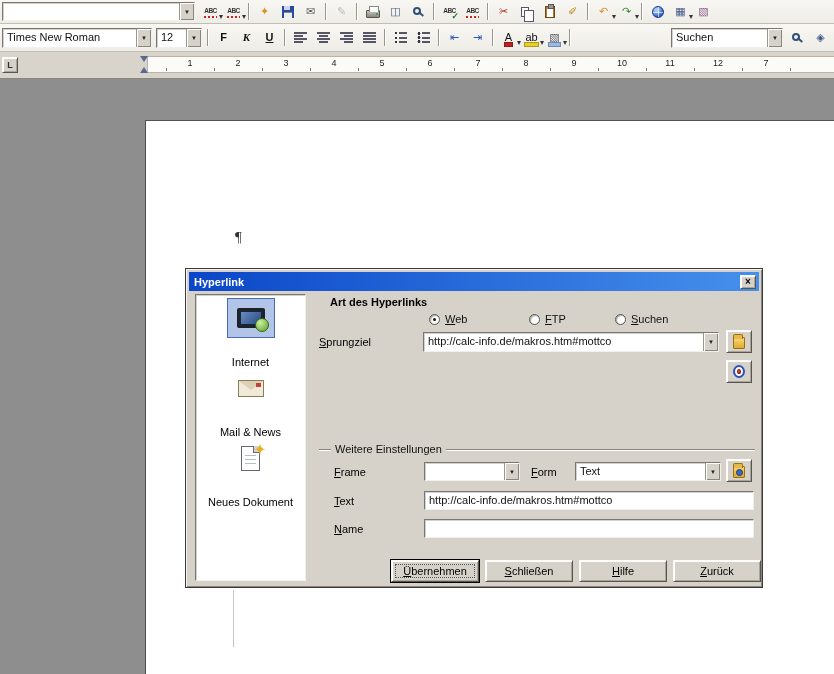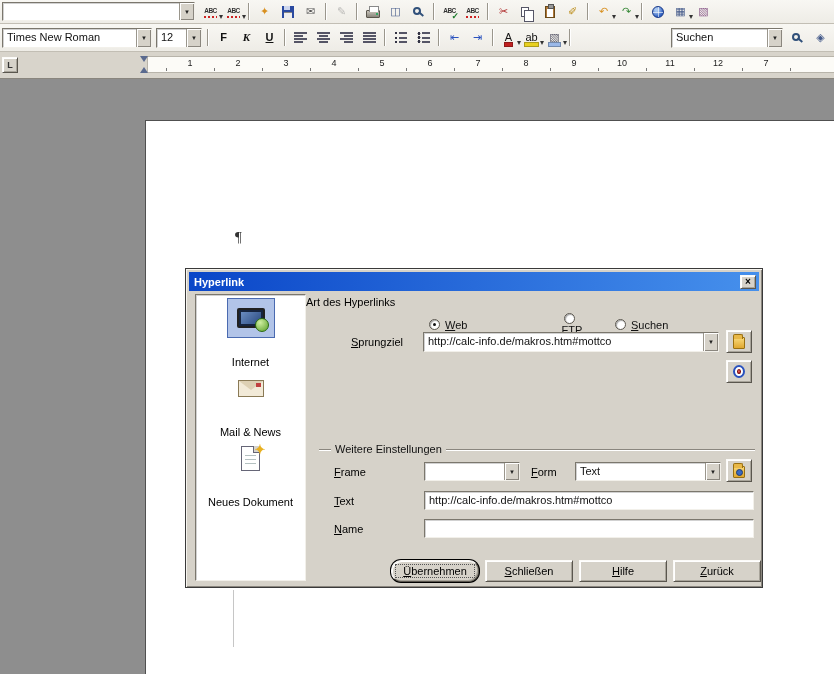--- a/index.html
+++ b/index.html
@@ -146,39 +146,39 @@
   .ovl-refresh::before{content:"↻";color:#2e8b2e;font-size:14px;}
   .ovl-star::before{content:"✦";color:#e8b020;font-size:13px;}
   .cat-doc .ovl{left:7px;bottom:6px;}
   .cat-new .ovl{right:8px;top:4px;}
   .dlg-label{position:absolute;font-size:11px;color:#000;white-space:nowrap;}
   .mn{display:inline-block;}
   .mn::first-letter{text-decoration:underline;}
   .radiorow{position:absolute;left:243px;top:44px;display:flex;align-items:center;}
   .radio-item{display:flex;align-items:center;}
   .radio-item:nth-child(1){width:100px;}
-  .radio-item:nth-child(2){width:86px;flex-direction:column;}
+  .radio-item:nth-child(2){width:86px;}
   .radio{width:11px;height:11px;border-radius:50%;background:#fff;border:1px solid #5a564e;
          box-shadow:inset 1px 1px 1px rgba(0,0,0,.35);margin-right:5px;position:relative;flex:0 0 auto;}
   .radio-item.selected .radio::after{content:"";position:absolute;inset:3px;border-radius:50%;background:#111;}
   .toolbtn{position:absolute;width:26px;height:23px;display:flex;align-items:center;justify-content:center;}
   .ic-folder{width:17px;height:12px;background:linear-gradient(#f8d878,#e0a830);border:1px solid #9a7010;border-radius:1px;position:relative;margin-top:3px;}
   .ic-folder::before{content:"";position:absolute;left:-1px;top:-4px;width:8px;height:4px;background:#e8b848;
                      border:1px solid #9a7010;border-bottom:none;border-radius:2px 2px 0 0;}
   .ic-folder.ev::after{content:"";position:absolute;right:1px;bottom:1px;width:5px;height:5px;border-radius:50%;
                        background:#3a6ac0;border:1px solid #203a70;}
   .ic-target{width:13px;height:13px;border-radius:50%;border:2px solid #2a52be;background:#fff;position:relative;}
   .ic-target::after{content:"";position:absolute;inset:2px;border-radius:50%;border:1px solid #700;
                     background:radial-gradient(circle at 35% 30%,#f08080,#b01010);}
   .etch{position:absolute;height:0;border-top:1px solid #8a867e;border-bottom:1px solid #fff;}
   .grouplabel{position:absolute;font-size:11px;background:var(--face,#d6d2c9);padding:0 4px;}
   .btnrow{position:absolute;left:205px;top:291px;display:flex;gap:6px;}
   .btn{width:88px;height:22px;font-size:11px;font-family:"Liberation Sans",sans-serif;position:relative;
        display:flex;align-items:center;justify-content:center;cursor:default;padding:0;}
-  .btn.default{box-shadow:0 0 0 1px #000,inset 1px 1px 0 #fff,inset -1px -1px 0 #a8a49a;border-radius:10px;}
+  .btn.default{box-shadow:0 0 0 1px #000,inset 1px 1px 0 #fff,inset -1px -1px 0 #a8a49a;}
   .btn.default::after{content:"";position:absolute;inset:3px;border:1px dotted #555;}
 </style>
 </head>
 <body>
 
 <div id="root">
 
   <div id="tb1" class="toolbar">
     <div class="combo" style="width:193px;height:19px;margin-right:4px;">
       <span class="val"></span>
@@ -381,38 +381,38 @@
       </div>
       <div class="cat-item cat-new">
         <span class="cat-icon">
             <span class="ic-docsheet"></span>
             <span class="ovl ovl-star"></span>
           </span>
         <span class="cat-label">Neues Dokument</span>
       </div>
     </div>
 
-    <span class="dlg-label" style="left:120px;top:27px;">Art des Hyperlinks</span>
+    <span class="dlg-label" style="left:144px;top:27px;font-weight:bold;">Art des Hyperlinks</span>
 
     <div class="radiorow">
         <span class="radio-item ic-radio-web selected">
         <span class="radio"></span>
         <span class="lbl mn">Web</span>
       </span>
         <span class="radio-item ic-radio-ftp">
         <span class="radio"></span>
         <span class="lbl mn">FTP</span>
       </span>
         <span class="radio-item ic-radio-telnet">
         <span class="radio"></span>
         <span class="lbl mn">Suchen</span>
       </span>
       </div>
 
-    <span class="dlg-label mn" style="left:133px;top:67px;margin-left:32px;">Sprungziel</span>
+    <span class="dlg-label mn" style="left:133px;top:67px;">Sprungziel</span>
     <div class="combo" style="position:absolute;left:237px;top:63px;width:296px;height:20px;">
       <span class="val">http://calc-info.de/makros.htm#mottco</span>
       <span class="drop"></span>
     </div>
     <button class="toolbtn raised" style="left:540px;top:61px;">
       <span class="ic-folder"></span>
     </button>
     <button class="toolbtn raised" style="left:540px;top:91px;">
       <span class="ic-target"></span>
     </button>

